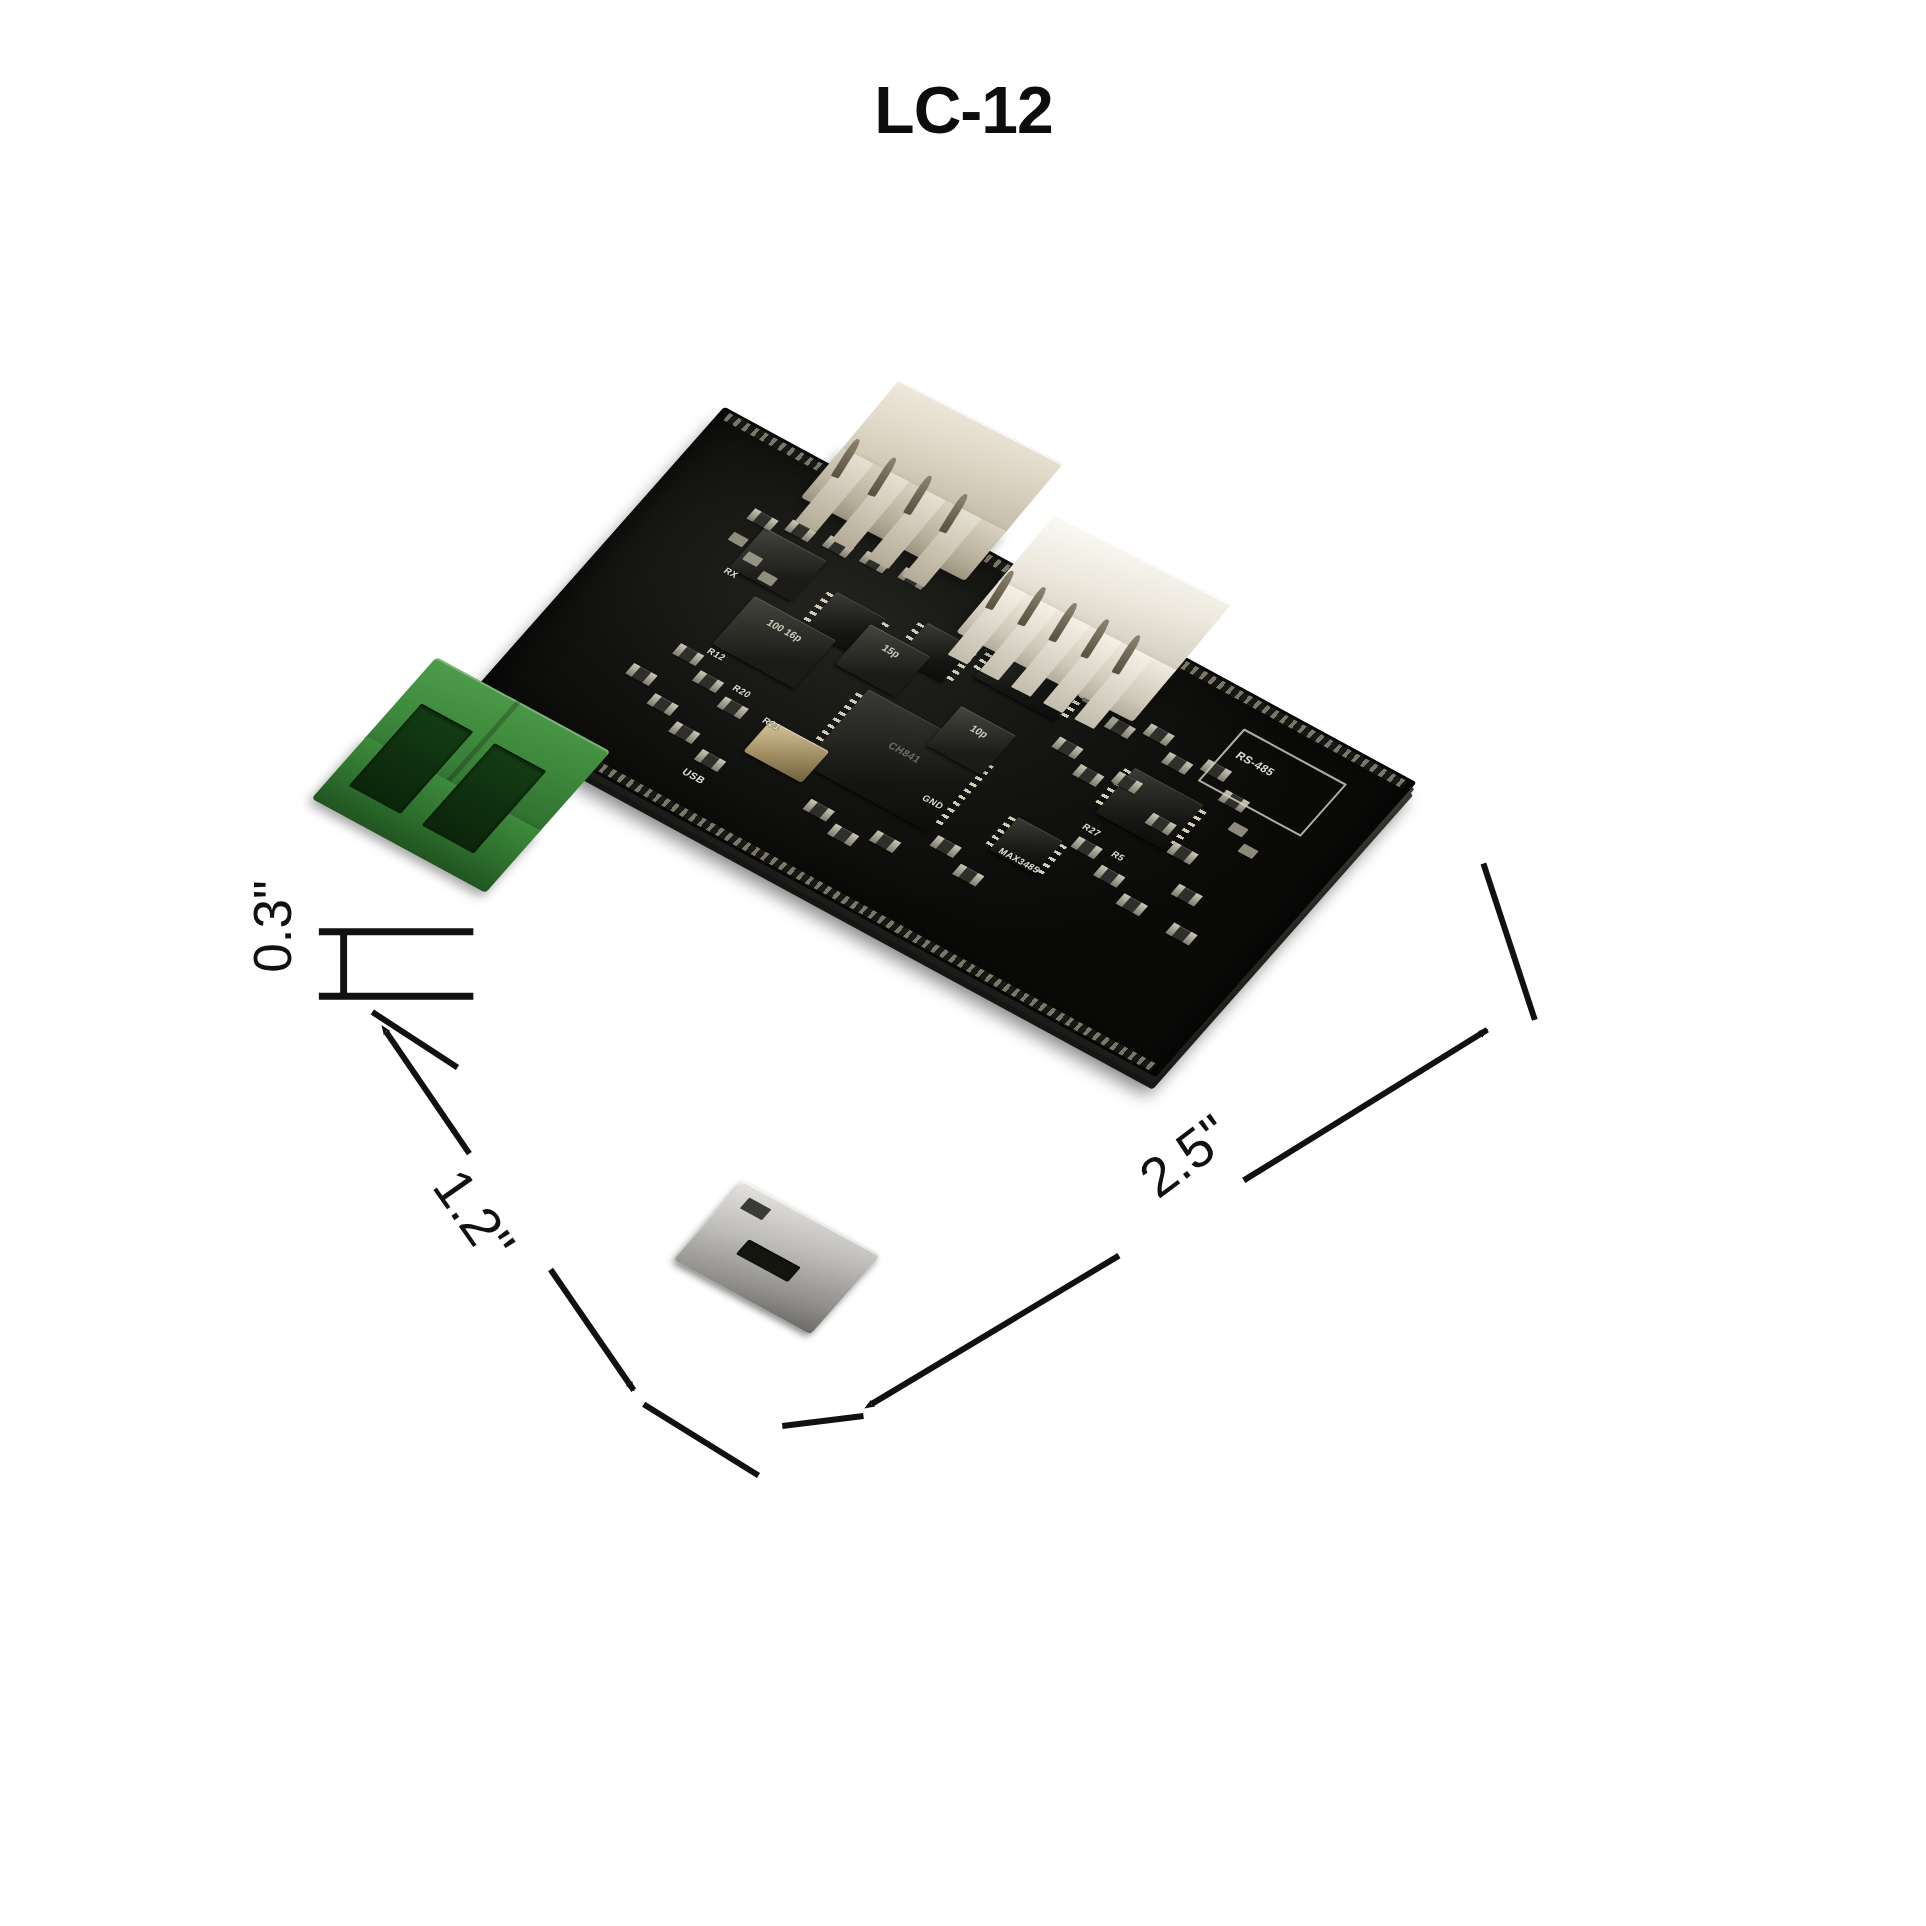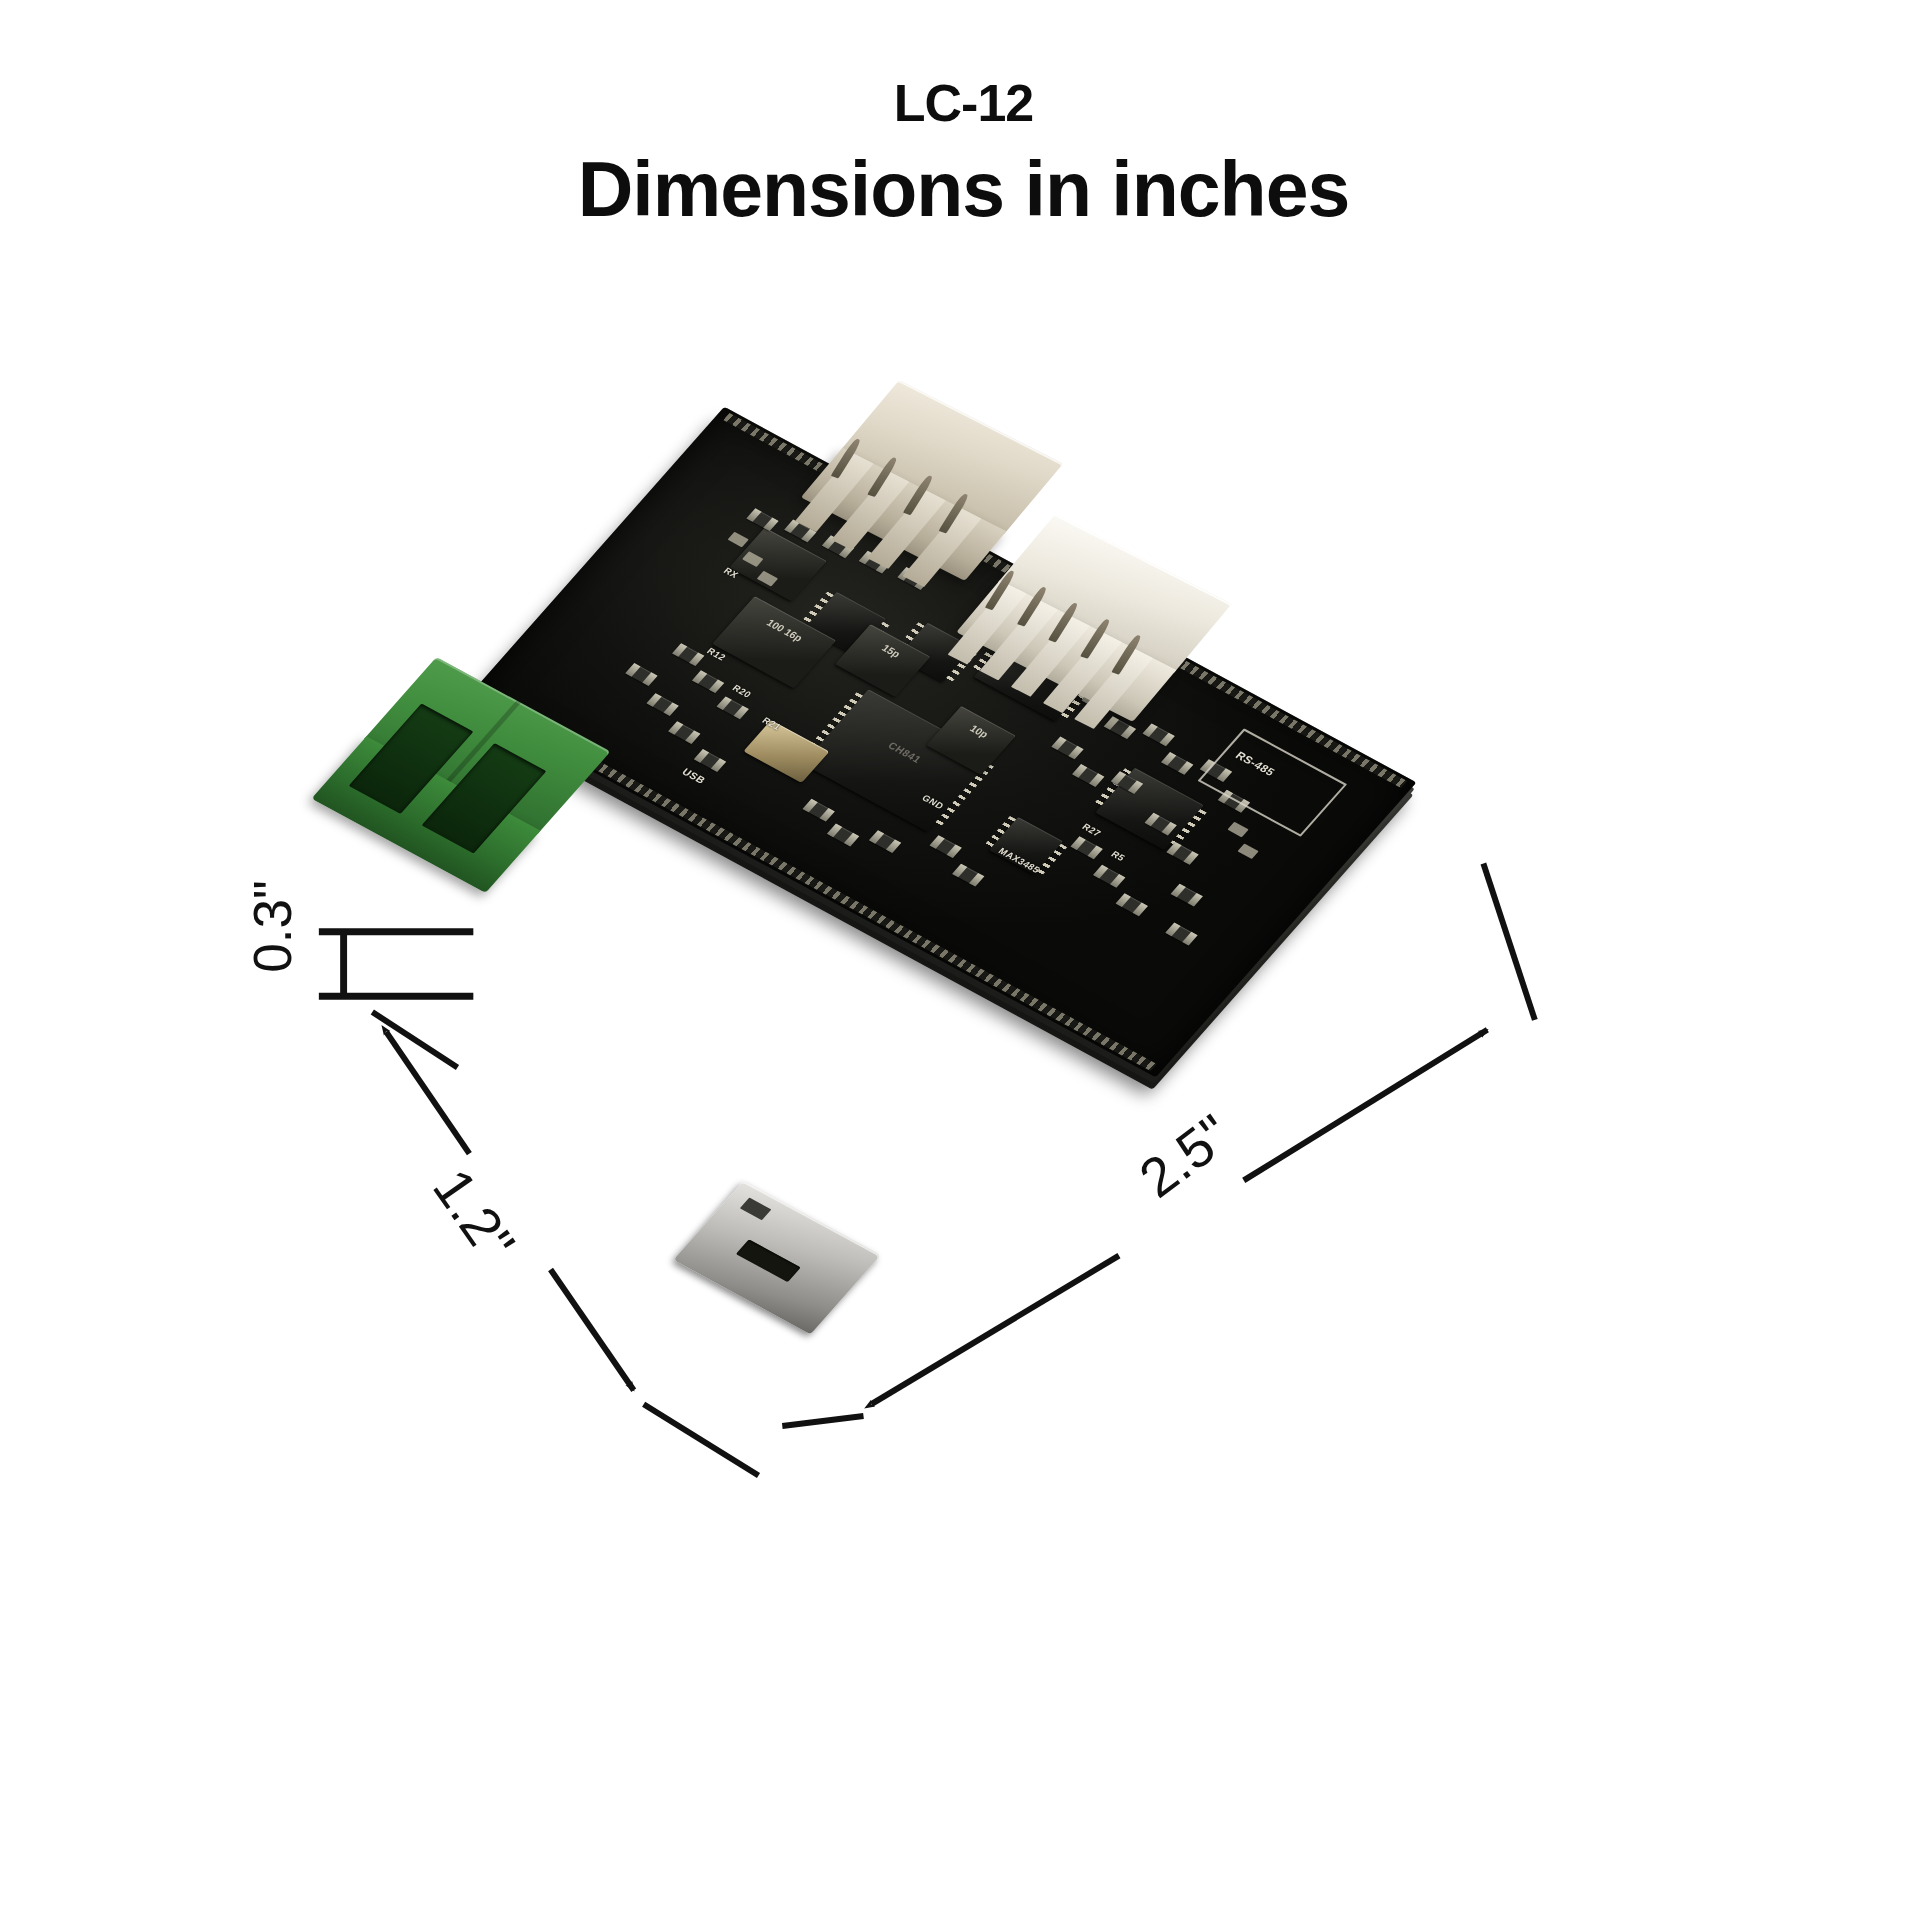--- a/index.html
+++ b/index.html
@@ -9,21 +9,21 @@
     font-family:"Liberation Sans", sans-serif;
     position:relative;overflow:hidden;
     -webkit-font-smoothing:antialiased;
   }
 
   
   #title-block{
     position:absolute;left:0;top:77px;width:1927px;text-align:center;
   }
   #product-title{
-    font-size:52px;font-weight:bold;color:#0d0d0d;letter-spacing:-1px;
+    font-size:66px;font-weight:bold;color:#0d0d0d;letter-spacing:-1px;
     line-height:1.0;margin:0;
   }
   #dimension-subtitle{
     font-size:77px;font-weight:bold;color:#0d0d0d;letter-spacing:-1px;
     line-height:1.0;margin:0;padding-top:22px;
   }
 
   
   #photo-stage{
     position:absolute;left:0;top:0;width:1927px;height:1927px;
@@ -259,21 +259,20 @@
   #label-2-5{
     left:1137px;top:1124px;font-size:55px;
     transform:rotate(-37deg);transform-origin:50% 50%;
   }
 </style>
 </head>
 <body>
 
 <div id="title-block">
   <div id="product-title">LC-12</div>
-  <div id="dimension-subtitle">Dimensions in inches</div>
 </div>
 
 <div id="photo-stage">
 
   <div id="pcb-assembly">
     <div class="board-edge e1"></div>
     <div class="board-edge e2"></div>
 
     <div class="board-top">
       <div class="via-rail top"></div>

